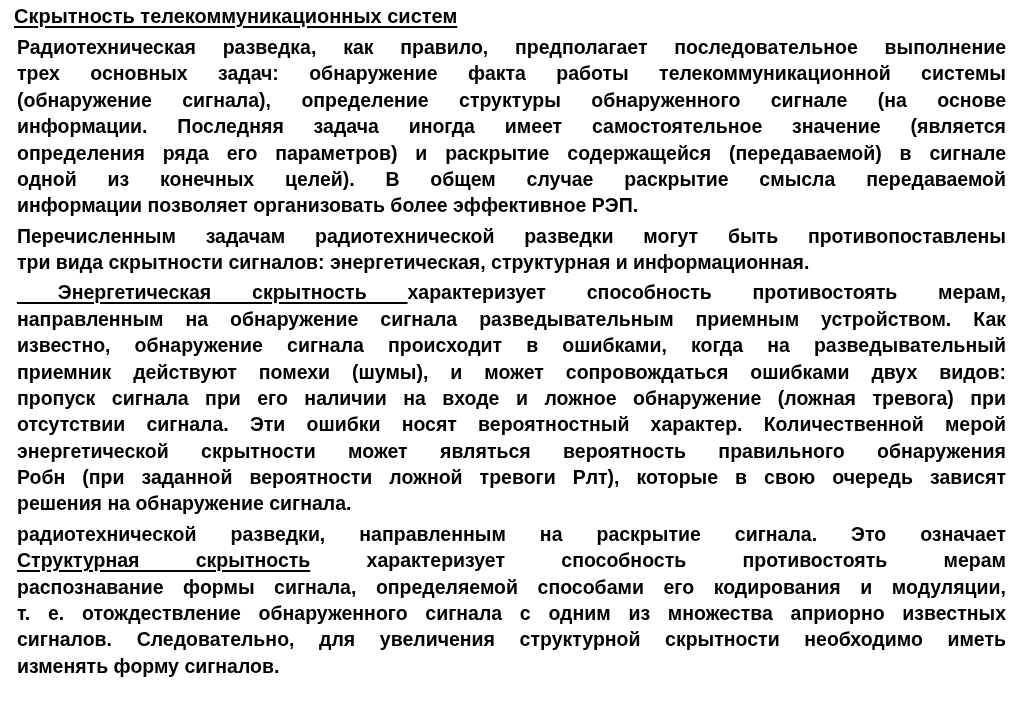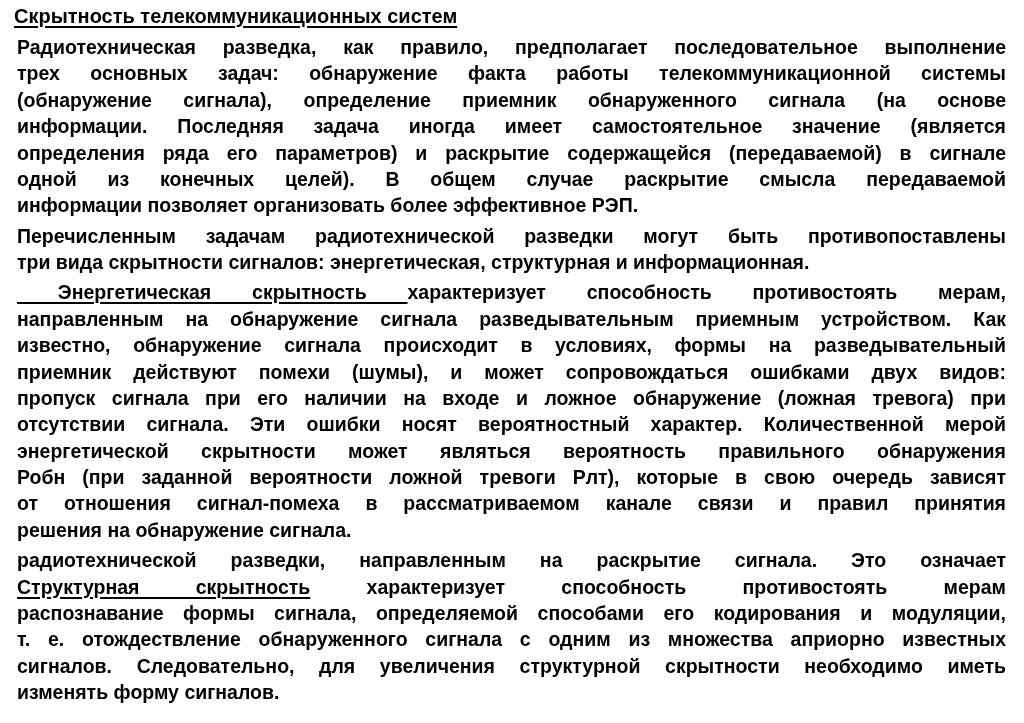--- a/index.html
+++ b/index.html
@@ -51,40 +51,39 @@
 </style>
 </head>
 <body>
 
 <div class="page">
   <h1 class="title">Скрытность телекоммуникационных систем</h1>
   <div class="content" id="document-body">
       <div class="paragraph">
         <div class="line"><span>Радиотехническая разведка, как правило, предполагает последовательное выполнение</span></div>
         <div class="line"><span>трех основных задач: обнаружение факта работы телекоммуникационной системы</span></div>
-        <div class="line"><span>(обнаружение сигнала), определение приемник обнаруженного сигнала (на основе</span></div>
+        <div class="line"><span>(обнаружение сигнала), определение структуры обнаруженного сигнале (на основе</span></div>
         <div class="line"><span>информации. Последняя задача иногда имеет самостоятельное значение (является</span></div>
         <div class="line"><span>определения ряда его параметров) и раскрытие содержащейся (передаваемой) в сигнале</span></div>
         <div class="line"><span>одной из конечных целей). В общем случае раскрытие смысла передаваемой</span></div>
         <div class="line para-end"><span>информации позволяет организовать более эффективное РЭП.</span></div>
       </div>
       <div class="paragraph">
         <div class="line"><span>Перечисленным задачам радиотехнической разведки могут быть противопоставлены</span></div>
         <div class="line para-end"><span>три вида скрытности сигналов: энергетическая, структурная и информационная.</span></div>
       </div>
       <div class="paragraph">
         <div class="line"><span class="u">&nbsp;Энергетическая скрытность </span><span>характеризует способность противостоять мерам,</span></div>
         <div class="line"><span>направленным на обнаружение сигнала разведывательным приемным устройством. Как</span></div>
-        <div class="line"><span>известно, обнаружение сигнала происходит в условиях, формы на разведывательный</span></div>
+        <div class="line"><span>известно, обнаружение сигнала происходит в ошибками, когда на разведывательный</span></div>
         <div class="line"><span>приемник действуют помехи (шумы), и может сопровождаться ошибками двух видов:</span></div>
         <div class="line"><span>пропуск сигнала при его наличии на входе и ложное обнаружение (ложная тревога) при</span></div>
         <div class="line"><span>отсутствии сигнала. Эти ошибки носят вероятностный характер. Количественной мерой</span></div>
         <div class="line"><span>энергетической скрытности может являться вероятность правильного обнаружения</span></div>
         <div class="line"><span>Робн (при заданной вероятности ложной тревоги Рлт), которые в свою очередь зависят</span></div>
-        <div class="line"><span>от отношения сигнал-помеха в рассматриваемом канале связи и правил принятия</span></div>
         <div class="line para-end"><span>решения на обнаружение сигнала.</span></div>
       </div>
       <div class="paragraph">
         <div class="line"><span>радиотехнической разведки, направленным на раскрытие сигнала. Это означает</span></div>
         <div class="line"><span class="u">Структурная скрытность</span><span> характеризует способность противостоять мерам</span></div>
         <div class="line"><span>распознавание формы сигнала, определяемой способами его кодирования и модуляции,</span></div>
         <div class="line"><span>т. е. отождествление обнаруженного сигнала с одним из множества априорно известных</span></div>
         <div class="line"><span>сигналов. Следовательно, для увеличения структурной скрытности необходимо иметь</span></div>
         <div class="line para-end"><span>изменять форму сигналов.</span></div>
       </div>

